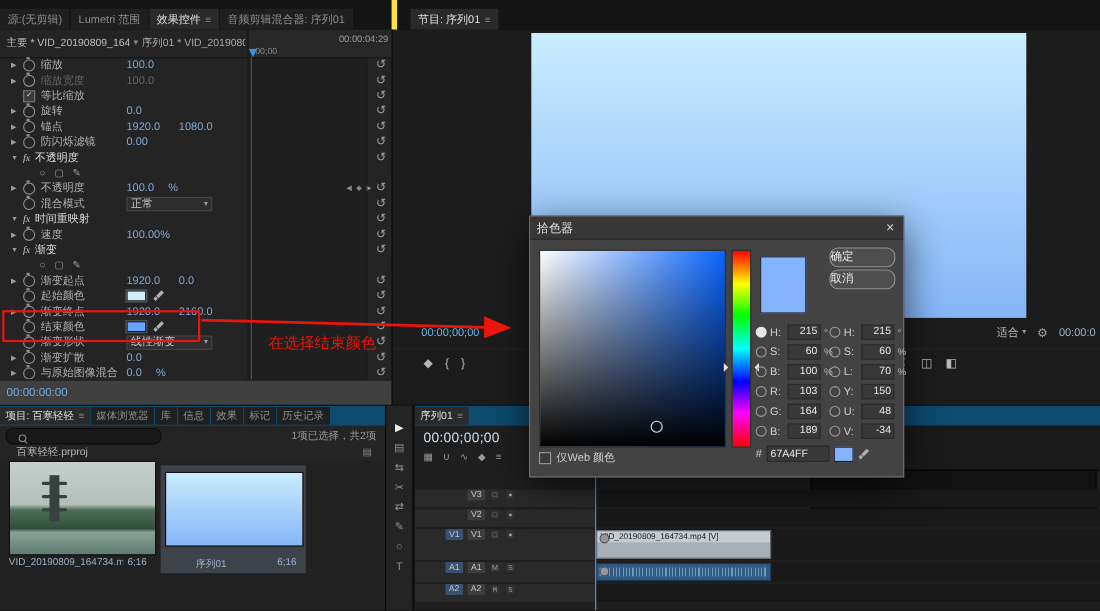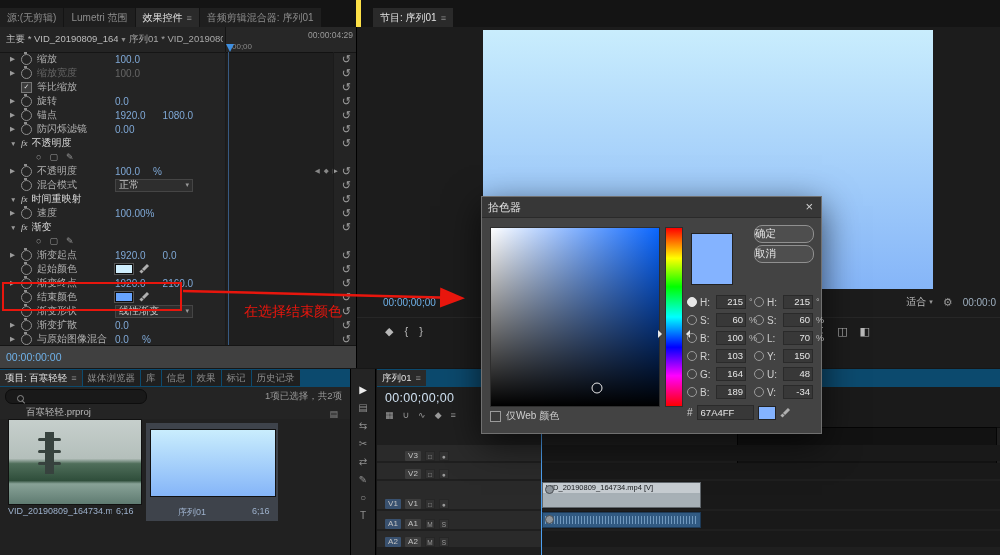--- a/index.html
+++ b/index.html
@@ -98,21 +98,21 @@
   #pk-web-box{width:9px;height:9px;border:1px solid #9a9a9a;background:#3a3a3a}
   
   #project{position:absolute;left:0;top:369px;width:350px;height:186px;background:#242424;border-right:1px solid #000;overflow:hidden}
   #proj-tabs,#tl-tabs{display:flex;align-items:center;height:18px;background:#0c4a6e;overflow:hidden}
   #proj-tabs .tab,#tl-tabs .tab{height:16px;font-size:9.5px;padding:0 5px}
   #proj-search-row{position:relative;height:17px}
   #search-box{position:absolute;left:5px;top:2px;width:140px;height:13px;background:#191919;border:1px solid #0d0d0d;border-radius:7px}
   #search-mag{position:absolute;left:11px;top:5px;width:5px;height:5px;border:1px solid #8a8a8a;border-radius:50%}
   #search-mag::after{content:"";position:absolute;left:4px;top:4px;width:4px;height:1px;background:#8a8a8a;transform:rotate(45deg);transform-origin:left}
   #sel-info{position:absolute;right:8px;top:3px;font-size:9.5px;color:#9a9a9a}
-  #proj-breadcrumb{height:15px;display:flex;align-items:flex-end;font-size:9.5px;color:#b8b8b8;padding-left:26px}
+  #proj-breadcrumb{height:15px;display:flex;align-items:center;font-size:9.5px;color:#b8b8b8;padding-left:15px}
   #bin-icon{margin-left:auto;margin-right:12px;color:#8a8a8a;font-size:9px}
   #proj-items{position:absolute;left:0;right:0;top:50px;bottom:0;background:#212121}
   .sel-bg{position:absolute;left:146px;top:4px;width:132px;height:98px;background:#3e434b}
   .pthumb{position:absolute;border:1px solid #111}
   .pt1{left:8px;top:0;width:132px;height:84px;overflow:hidden;
        background:linear-gradient(180deg,#c6cfcc 0%,#b4bfbb 46%,#4f6e5a 52%,#2f4e3b 72%,#88a297 76%,#5f7b71 100%)}
   .pt2{left:150px;top:10px;width:124px;height:66px;background:linear-gradient(180deg,#c9edfd,#85b5f8)}
   .pagoda-tower{position:absolute;left:36px;top:12px;width:9px;height:42px;background:#37423e}
   .roof{position:absolute;left:29px;width:23px;height:3px;background:#37423e;border-radius:2px}
   .r1{top:18px}.r2{top:30px}.r3{top:42px}
@@ -127,21 +127,21 @@
   .tool.active{color:#ececec}
   
   #timeline{position:absolute;left:377px;top:369px;right:0;height:186px;background:#1f1f1f;overflow:hidden}
   #tl-tc{position:absolute;left:8px;top:22px;font-size:12.5px;color:#cfe0f0;letter-spacing:.3px}
   #tl-icons{position:absolute;left:8px;top:41px;display:flex;gap:9px}
   .tli{font-size:9px;color:#9a9a9a}
   #tl-ruler{position:absolute;left:164px;right:0;top:18px;height:40px;background:#1a1a1a;border-bottom:1px solid #0e0e0e}
   #tl-darkbox{position:absolute;left:360px;top:58px;width:258px;height:40px;background:#121212;border:1px solid #050505}
   #tl-tracks{position:absolute;left:0;right:0;top:76px}
   .trk{display:flex;margin-bottom:2px}
-  .trk-head{width:164px;background:#2a2a2a;display:flex;align-items:flex-end;gap:4px;padding-left:8px;font-size:8px;color:#c4c4c4;flex:none;box-sizing:border-box}
+  .trk-head{width:164px;background:#2a2a2a;display:flex;align-items:flex-start;gap:4px;padding-left:28px;font-size:8px;color:#c4c4c4;flex:none;box-sizing:border-box}
   .patch{width:16px;height:10px;line-height:10px;text-align:center;background:#39516f;border-radius:1px;flex:none}
   .patch.ghost{background:transparent}
   .tid{width:16px;height:10px;line-height:10px;text-align:center;background:#3d3d3d;border-radius:1px;flex:none}
   .tgl{width:10px;height:10px;line-height:10px;text-align:center;background:#323232;border:1px solid #262626;font-size:6.5px;color:#9a9a9a;flex:none;box-sizing:border-box}
   .trk-lane{flex:1;background:#191919;position:relative;border-left:1px solid #0e0e0e}
   .clip-v{position:absolute;left:0;top:1px;bottom:1px;width:157px;background:#a7b0b6;border:1px solid #60666b;overflow:hidden}
   .clip-title{height:10px;line-height:10px;background:#c6ccd1;color:#16191c;font-size:7.5px;padding:0 3px;white-space:nowrap;overflow:hidden}
   .clip-a{position:absolute;left:0;top:1px;bottom:1px;width:157px;background:#315a82;border:1px solid #1d3a57;overflow:hidden}
   .wave{position:absolute;left:2px;right:2px;top:22%;bottom:18%;background:repeating-linear-gradient(90deg,rgba(165,205,240,.55) 0 1px,transparent 1px 3px)}
   .fxdot{position:absolute;left:2px;top:2px;width:7px;height:7px;border-radius:50%;background:#8f969c;border:1px solid #4a4f54}
@@ -554,21 +554,21 @@
           <span class="tgl">M</span>
           <span class="tgl">S</span>
         </div>
         <div class="trk-lane">
           <div class="clip-a">
             <div class="wave"></div>
             <span class="fxdot"></span>
           </div>
         </div>
       </div>
-      <div class="trk" style="height: 16px;">
+      <div class="trk" style="height: 16px; font-family: Liberation Mono, monospace;">
         <div class="trk-head">
           <span class="patch">A2</span>
           <span class="tid">A2</span>
           <span class="tgl">M</span>
           <span class="tgl">S</span>
         </div>
         <div class="trk-lane"></div>
       </div>
     </div>
   <div id="tl-playhead"></div>

